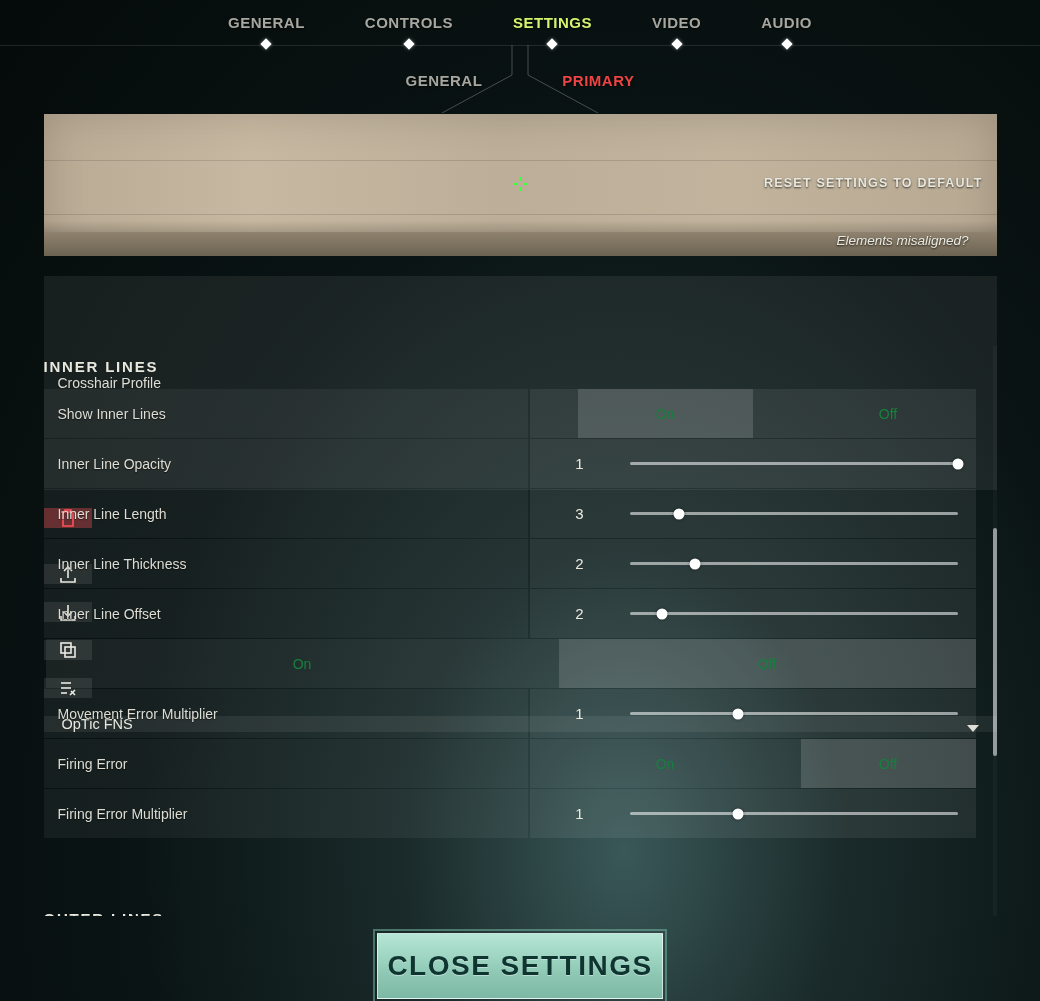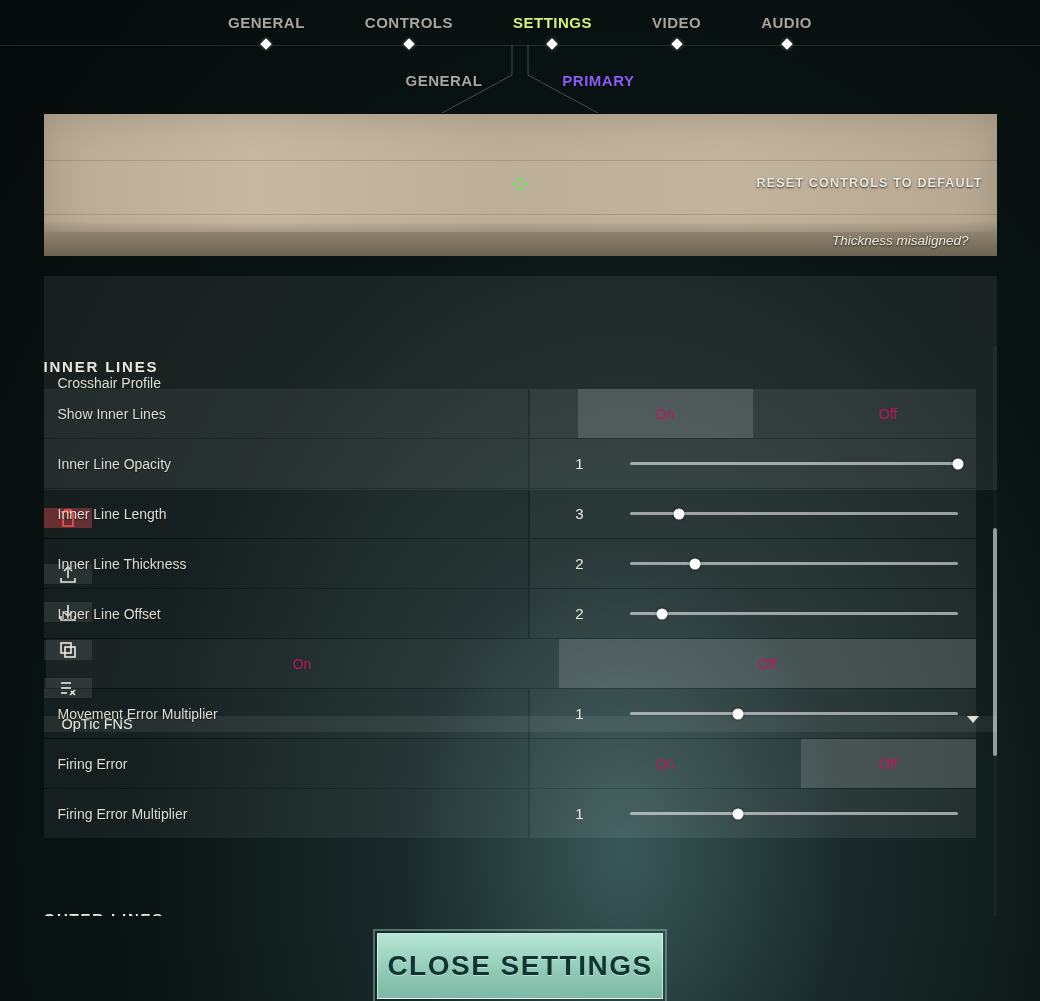--- a/index.html
+++ b/index.html
@@ -51,21 +51,21 @@
     position: relative;
   }
   .tab-sub {
     color: #a7a7a0;
     font-weight: 600;
     letter-spacing: 0.5px;
     font-size: 15px;
     cursor: pointer;
     text-shadow: 0 1px 2px rgba(0,0,0,.6);
   }
-  .tab-sub.active { color: #8b5cf6; }
+  .tab-sub.active { color: #ef4444; }
   .subtab-deco {
     position: absolute;
     top: -1px; left: 50%;
     transform: translateX(-50%);
     pointer-events: none;
   }
 
   
   .content {
     width: 953px;
@@ -132,21 +132,21 @@
   .icon-btn.danger { background: rgba(255,70,80,0.35); }
   .icon-btn svg { display:block; }
   .icon-divider {
     width:1px; align-self:center; height:26px;
     background: rgba(255,255,255,0.25);
     margin: 0 2px;
   }
   .profile-select {
     flex:1;
     background: rgba(255,255,255,0.07);
-    display:flex; align-items:flex-start; justify-content:space-between;
+    display:flex; align-items:flex-end; justify-content:space-between;
     padding: 0 18px; cursor:pointer; font-size:14.5px;
   }
   .profile-select .caret {
     width:0;height:0;border-left:6px solid transparent;
     border-right:6px solid transparent;border-top:7px solid #ddddd4;
   }
 
   
   .scroll-wrap { position:relative; margin-top:22px;}
   .scroll-area {
@@ -174,21 +174,21 @@
     flex:1;
     background: rgba(255,255,255,0.075);
     margin-left:2px;
     display:flex; align-items:center;
   }
 
   
   .toggle { display:flex; width:100%; height:100%; }
   .toggle .opt {
     flex:1; display:flex; align-items:center; justify-content:center;
-    font-size:14px; color:#be185d; cursor:pointer;margin-left:48px;
+    font-size:14px; color:#15803d; cursor:pointer;margin-left:48px;
   }
   .toggle .opt.selected { background: rgba(255,255,255,0.14); }
 
   
   .slider-wrap { display:flex; width:100%; align-items:center; }
   .slider-val {
     flex:0 0 100px; text-align:center; font-size:15px; color:#ece9de;
   }
   .slider {
     flex:1; height:49px; display:flex; align-items:center;
@@ -255,22 +255,22 @@
 <div class="content">
 
   <div class="preview">
     <div class="band"></div>
     <div class="crosshair">
       <span class="ch-t"></span>
         <span class="ch-b"></span>
         <span class="ch-l"></span>
         <span class="ch-r"></span>
     </div>
-    <div class="reset">RESET CONTROLS TO DEFAULT</div>
-    <div class="misaligned">Thickness misaligned?</div>
+    <div class="reset">RESET SETTINGS TO DEFAULT</div>
+    <div class="misaligned">Elements misaligned?</div>
   </div>
 
   <div class="profile-bar">
     <div class="profile-label">Crosshair Profile</div>
 
     <div class="icon-btn danger">
       <svg width="18" height="20" viewBox="0 0 18 20">
         <g fill="none" stroke="#ff4650" stroke-width="1.6">
           <path d="M2 4 H16"></path>
             <path d="M6 4 V2 H12 V4"></path>

